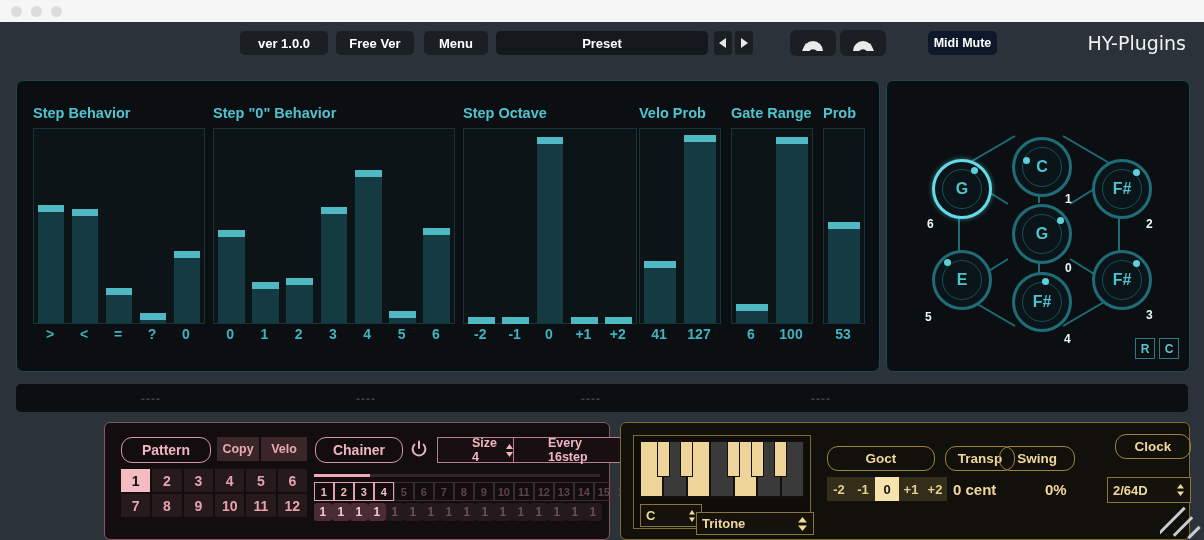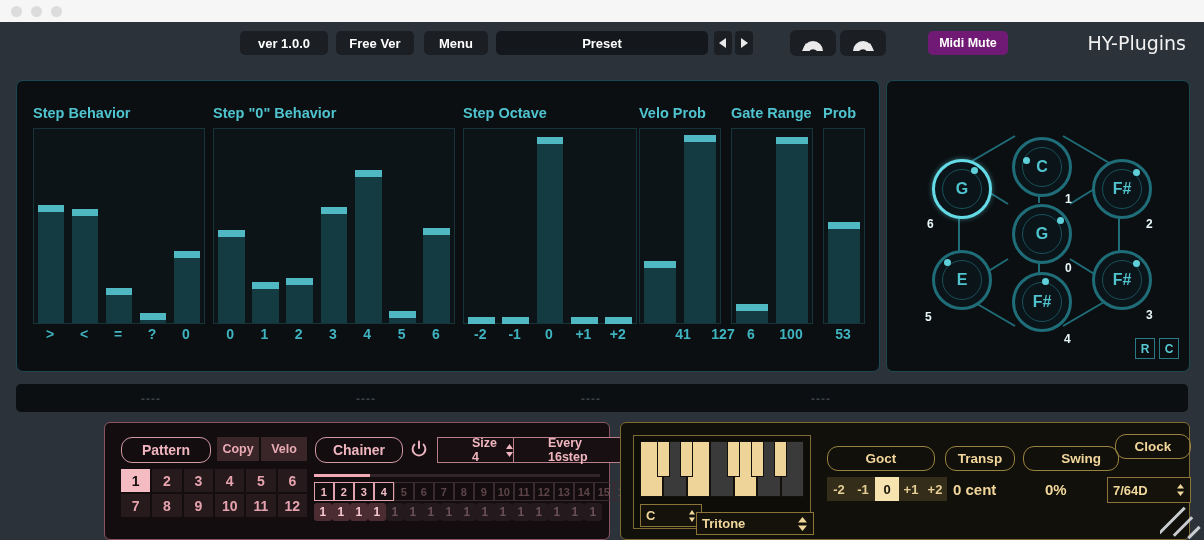--- a/index.html
+++ b/index.html
@@ -23,21 +23,21 @@
   #b-free{left:336px;width:78px;}
   #b-menu{left:424px;width:64px;}
   #b-preset{left:496px;width:212px;background:#14181c;}
   .arrowbtn{position:absolute;top:9px;width:18px;height:24px;background:#1b1f24;border-radius:4px;
             cursor:pointer;display:flex;align-items:center;justify-content:center;}
   #b-prev{left:714px;} #b-next{left:735px;}
   .arrowbtn svg{display:block;}
   .undo{position:absolute;top:8px;width:46px;height:26px;background:#1b1f24;border-radius:6px;cursor:pointer;
         display:flex;align-items:center;justify-content:center;}
   #b-undo{left:790px;} #b-redo{left:840px;}
-  #b-midimute{position:absolute;left:928px;top:9px;width:80px;height:24px;background:#701a75;border-radius:5px;
+  #b-midimute{position:absolute;left:928px;top:9px;width:69px;height:24px;background:#0f172a;border-radius:5px;
         color:#fff;font-size:12.5px;font-weight:bold;display:flex;align-items:center;justify-content:center;cursor:pointer;}
   #brand{position:absolute;right:18px;top:10px;color:#f2f2f2;font-size:19px;font-family:"DejaVu Sans",sans-serif;}
 
   
   #panelL{position:absolute;left:16px;top:58px;width:862px;height:290px;background:#0b0f12;
           border:1px solid #1c4a50;border-radius:7px;}
   #panelR{position:absolute;left:886px;top:58px;width:302px;height:290px;background:#0b0f12;
           border:1px solid #1c4a50;border-radius:7px;}
 
   .grp-title{position:absolute;color:#4fc4cf;font-size:14.5px;font-weight:bold;}
@@ -315,21 +315,21 @@
                 <div class="cap"></div>
               </div>
             </div>
             <div class="bcell">
               <div class="bar" style="height: 97%;">
                 <div class="cap"></div>
               </div>
             </div>
           </div>
       </div>
-      <div class="labels" id="lab3" style="left:646px;top:245px;width:80px;">
+      <div class="labels" id="lab3" style="left:622px;top:245px;width:80px;">
           <span>41</span>
           <span>127</span>
         </div>
 
       <div class="grp-title" style="left:714px;top:24px;">Gate Range</div>
       <div class="plot" id="plot4" style="left:714px;top:47px;width:80px;height:194px;">
         <div class="bars" id="bars4">
             <div class="bcell">
               <div class="bar" style="height: 10%;">
                 <div class="cap"></div>
@@ -555,26 +555,26 @@
           <div class="octcell">-2</div>
           <div class="octcell">-1</div>
           <div class="octcell on">0</div>
           <div class="octcell">+1</div>
           <div class="octcell">+2</div>
         </div>
 
       <div class="gpill" style="left:324px;top:23px;width:68px;height:23px;">Transp</div>
       <div class="gtext" style="left:332px;top:58px;">0 cent</div>
 
-      <div class="gpill" style="left:402px;top:23px;width:74px;height:23px;padding-left:20px;">Swing</div>
+      <div class="gpill" style="left:378px;top:23px;width:74px;height:23px;">Swing</div>
       <div class="gtext" style="left:424px;top:58px;">0%</div>
 
       <div class="gpill" style="left:486px;top:11px;width:74px;height:23px;margin-left:8px;">Clock</div>
       <div class="gbox" style="left:486px;top:54px;width:72px;height:24px;">
-        <span class="sp">7/64D</span>
+        <span class="sp">2/64D</span>
         <svg width="9" height="12" viewBox="0 0 9 12">
             <polygon points="4.5,0 8,4.5 1,4.5" fill="#f0d79c"></polygon>
             <polygon points="4.5,12 8,7.5 1,7.5" fill="#f0d79c"></polygon>
           </svg>
       </div>
     </div>
 
     <div id="grip">
         <i style="width: 16px; right: 2px; bottom: 6px;"></i>
         <i style="width: 26px; right: 8px; bottom: 12px;"></i>

